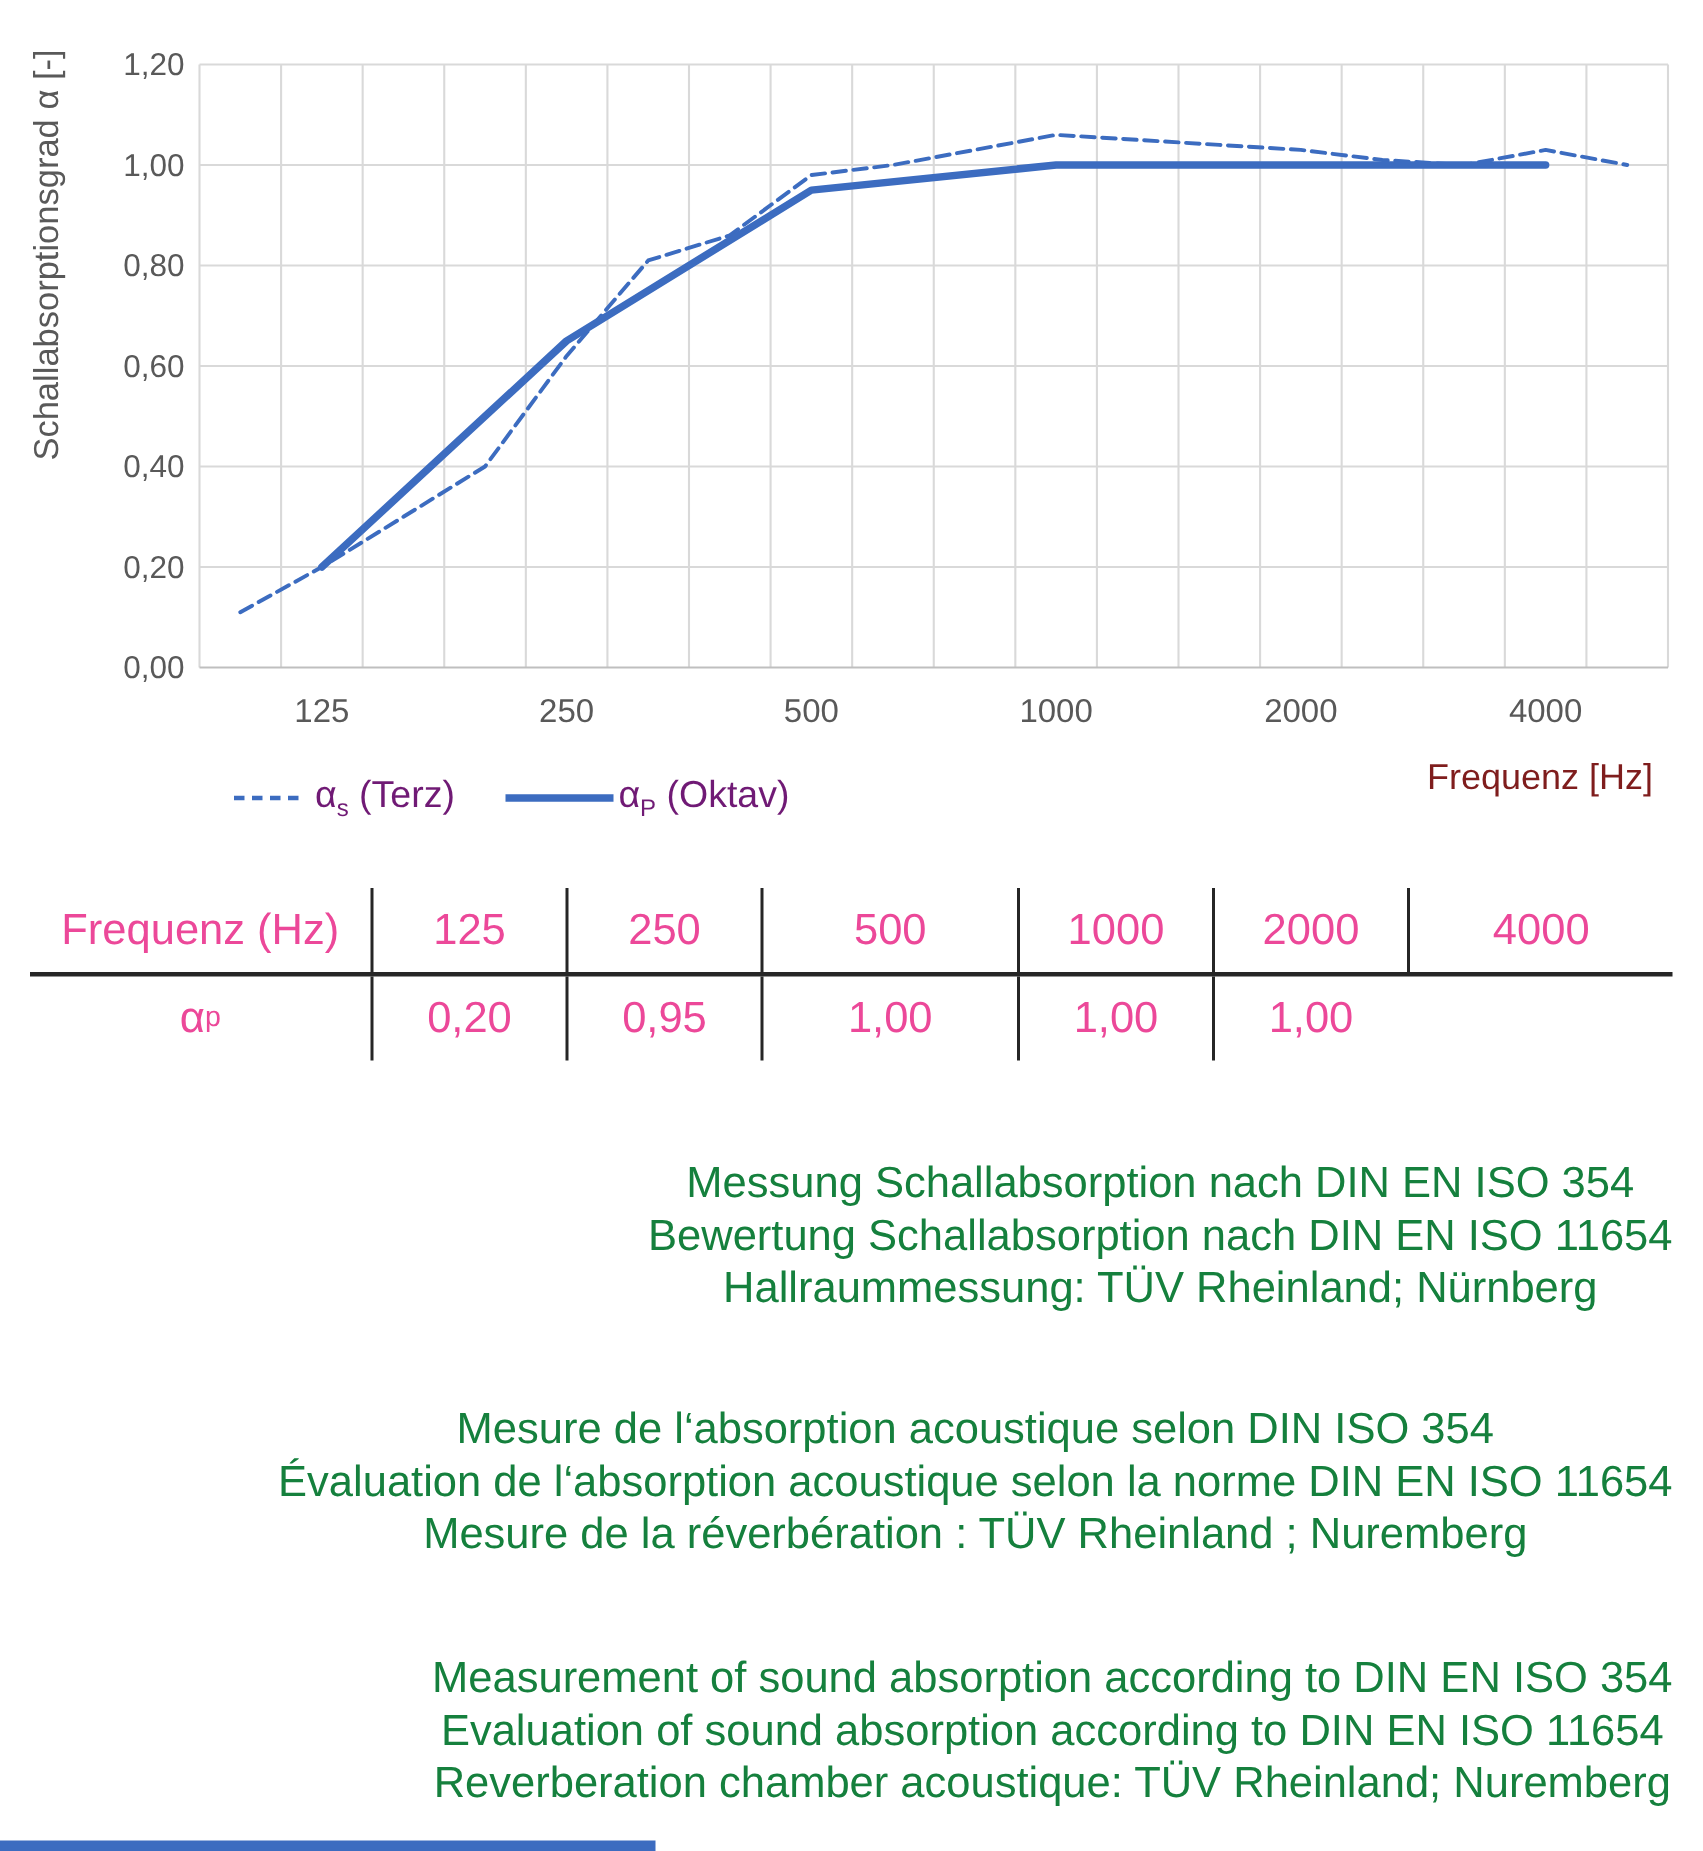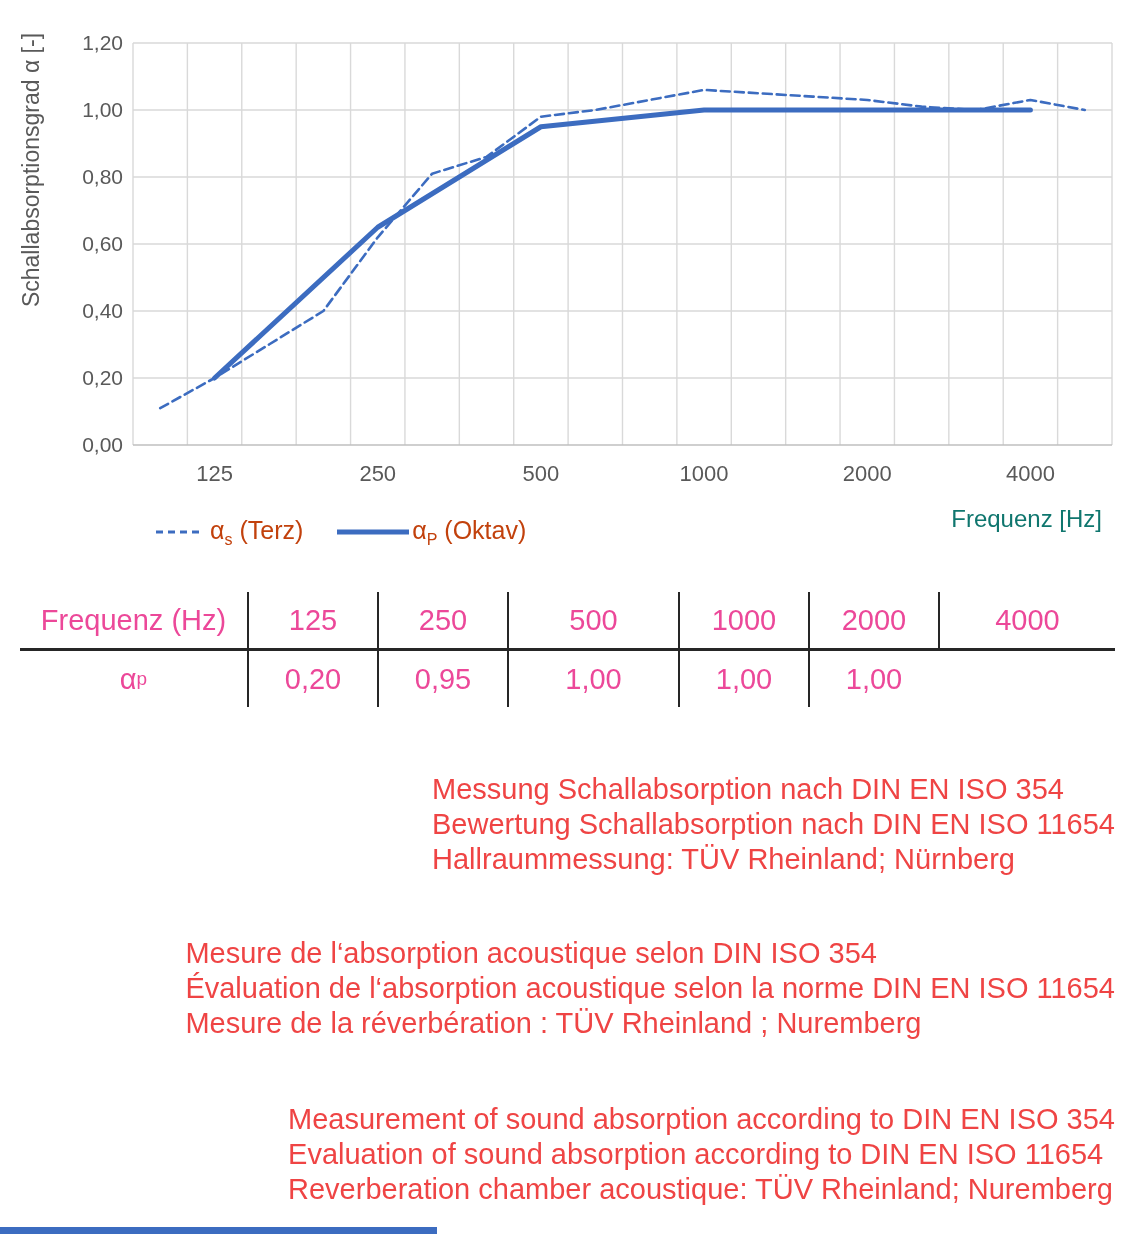--- a/index.html
+++ b/index.html
@@ -9,45 +9,45 @@
   }
   
   #chart-wrap{position:absolute;left:0;top:0;width:1135px;height:560px;}
   #chart-svg{position:absolute;left:0;top:0;}
   #chart-svg text{font-family:"Liberation Sans", sans-serif;}
   .y-axis-title{
     position:absolute;left:31px;top:170px;transform:translate(-50%,-50%) rotate(-90deg);
     white-space:nowrap;font-size:23px;color:#595959;
   }
   .x-axis-title{
-    position:absolute;right:33px;top:505px;font-size:24px;color:#0f766e;white-space:nowrap;
+    position:absolute;right:33px;top:505px;font-size:24px;color:#7f1d1d;white-space:nowrap;
   }
   .legend{position:absolute;left:155px;top:516px;height:32px;display:flex;align-items:center;}
   .legend .swatch{flex:0 0 auto;display:block;}
   .legend .sw1{margin-right:9px;}
   .legend .lab1{margin-right:33px;}
   .legend .sw2{margin-right:2px;}
-  .legend-label{font-size:25px;color:#c2410c;white-space:nowrap;}
+  .legend-label{font-size:25px;color:#701a75;white-space:nowrap;}
   .legend-label sub{font-size:16px;}
   .dash-sample{stroke:#3C6CC0;stroke-width:3;stroke-dasharray:7 5;}
   .solid-sample{stroke:#3C6CC0;stroke-width:5;}
   
   .abs-table{position:absolute;left:20px;top:592px;width:1095px;color:#ec4899;}
   .t-row{display:grid;grid-template-columns:227px 130px 130px 171px 130px 130px 177px;}
   .t-head{border-bottom:3px solid #262626;}
   .t-cell{
     height:56px;display:flex;align-items:center;justify-content:center;
     font-size:29px;white-space:nowrap;
   }
   .t-row .t-cell + .t-cell{border-left:2.5px solid #262626;}
   .t-cell sub{font-size:19px;}
   
   .tblock{
-    position:absolute;right:20px;text-align:left;font-size:29px;line-height:35px;
-    color:#ef4444;white-space:nowrap;
+    position:absolute;right:20px;text-align:center;font-size:29px;line-height:35px;
+    color:#15803d;white-space:nowrap;
   }
   #block-de{top:772px;}
   #block-fr{top:936px;}
   #block-en{top:1102px;}
   
   .bottom-bar{position:absolute;left:0;top:1227px;width:437px;height:7px;background:#3C6CC0;}
 </style>
 </head>
 <body>
 

